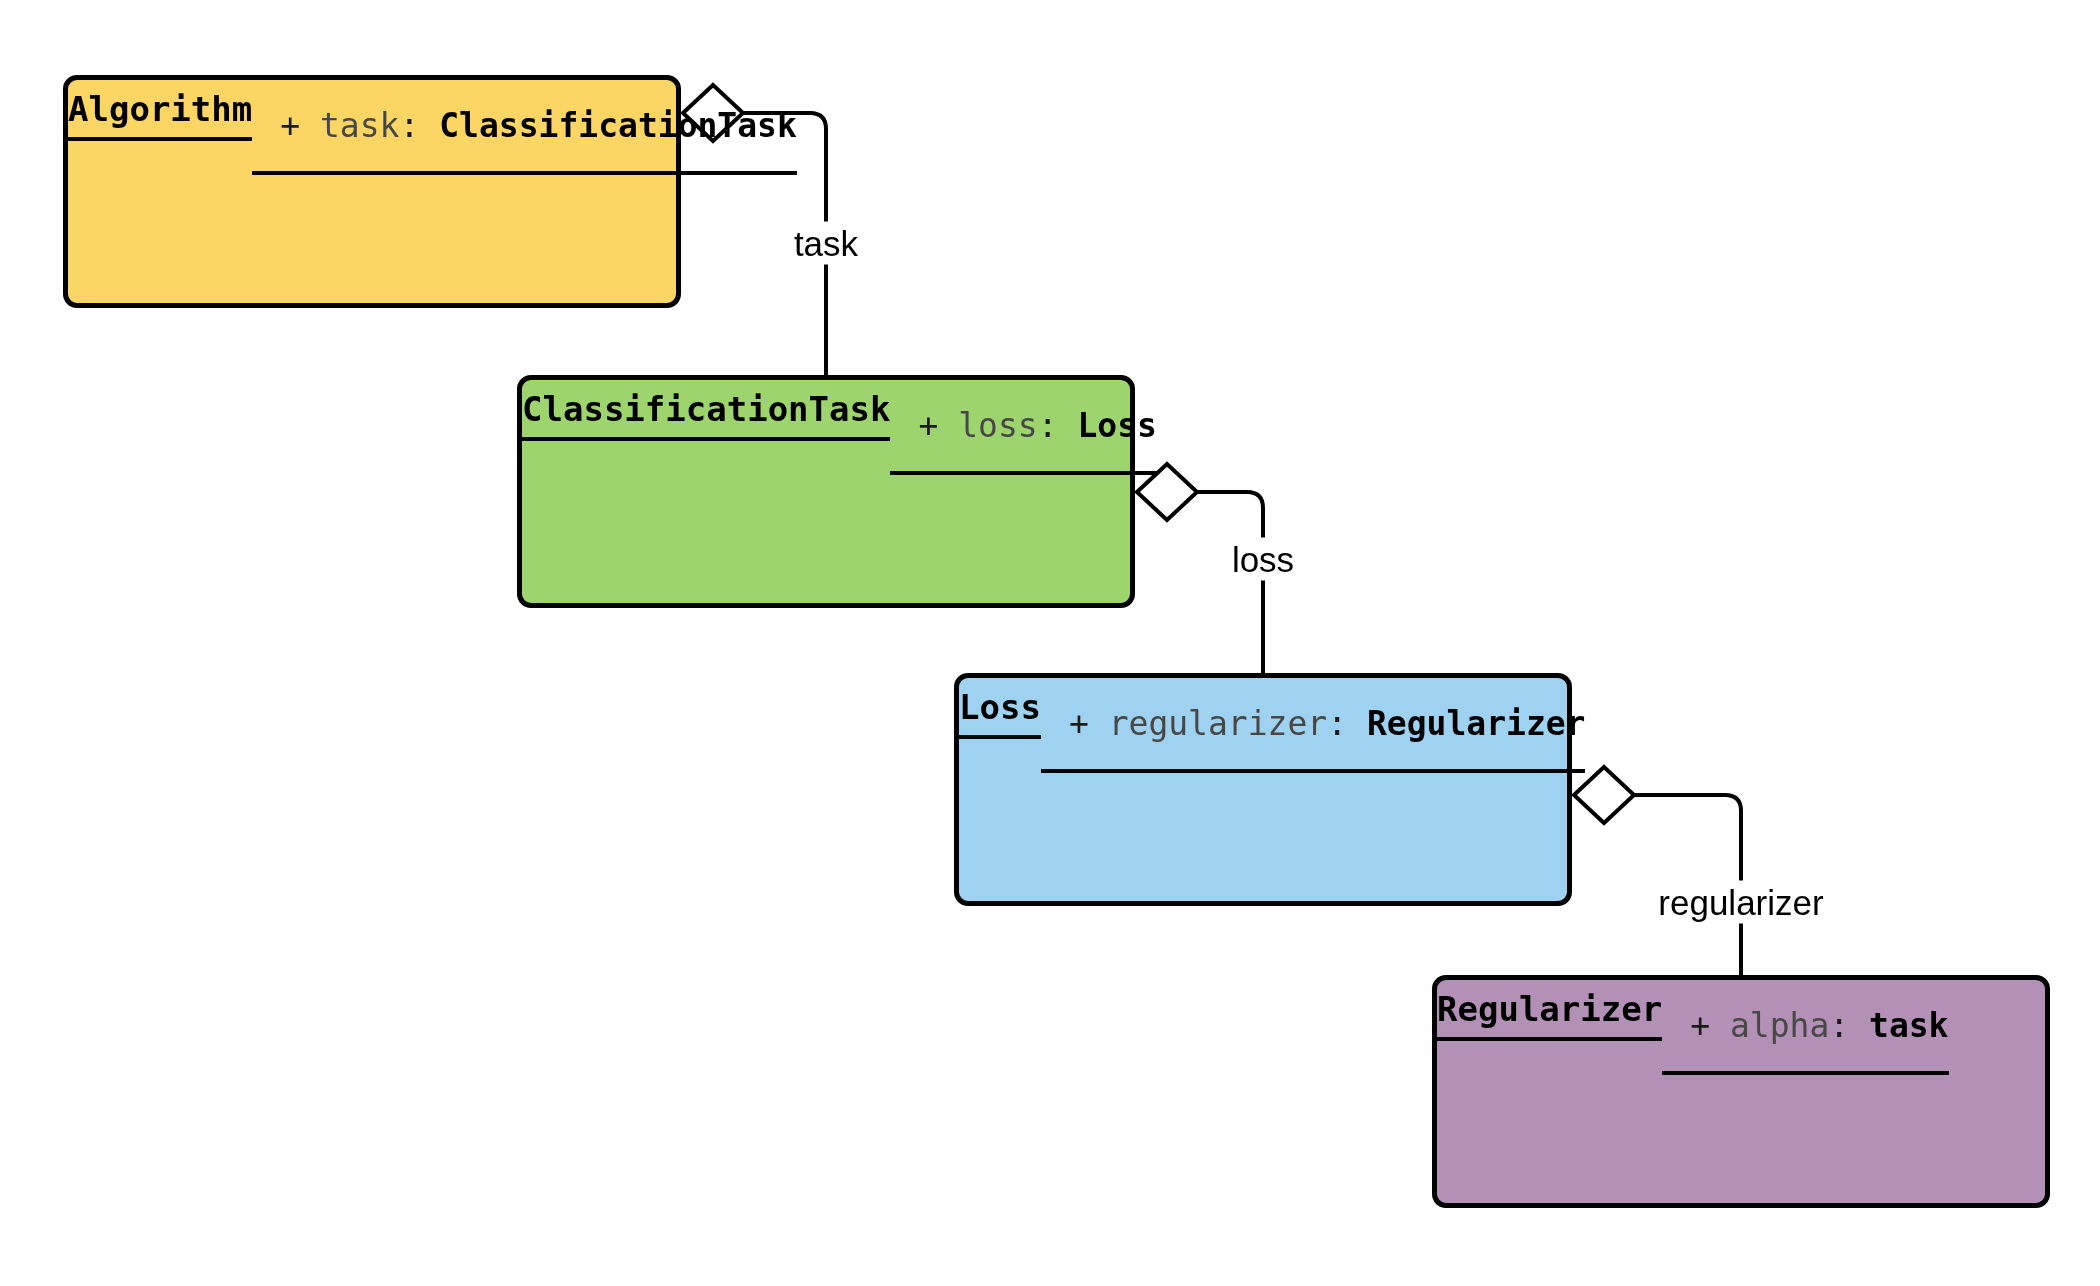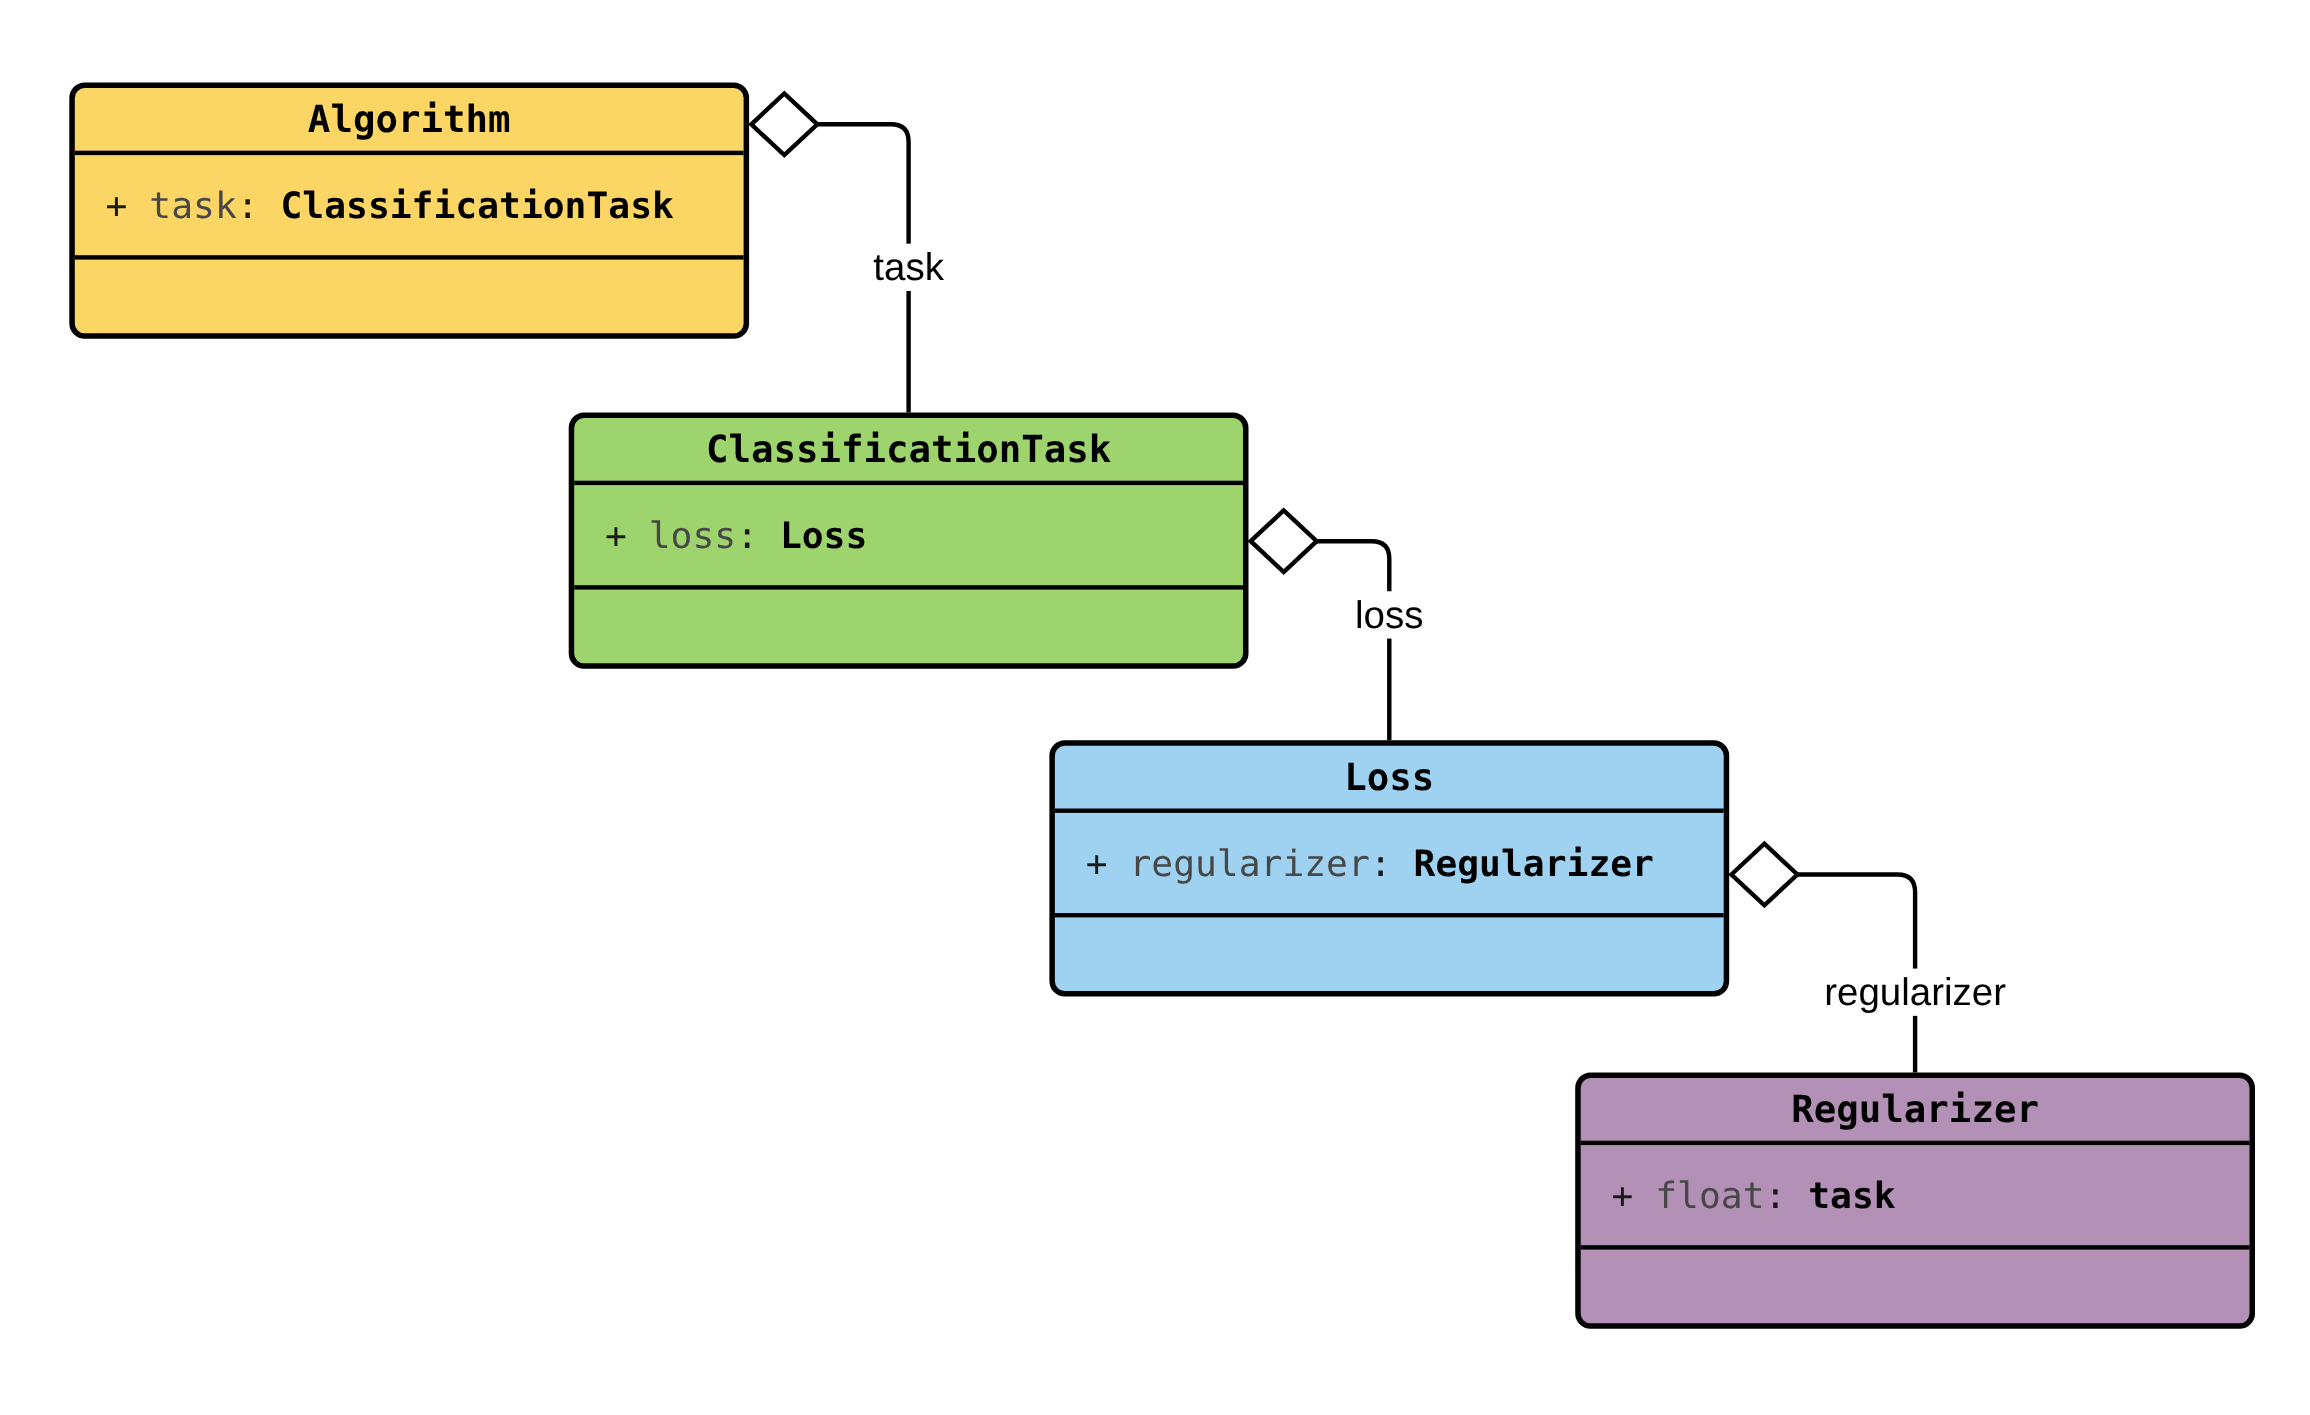--- a/index.html
+++ b/index.html
@@ -35,21 +35,21 @@
     stroke-linejoin: miter;
   }
   .uml-class {
     position: absolute;
     width: 618px;
     height: 233px;
     box-sizing: border-box;
     border: 5px solid #000000;
     border-radius: 14px;
     display: flex;
-    flex-direction: column;
+    flex-direction: row;
     z-index: 1;
   }
   .uml-title {
     box-sizing: border-box;
     height: 61px;
     border-bottom: 4px solid #000000;
     display: flex;
     align-items: center;
     justify-content: center;
     font-weight: bold;
@@ -136,21 +136,21 @@
     <div class="uml-title">Loss</div>
     <div class="uml-attrs">
       <span class="attr-vis">+ </span><span class="attr-name">regularizer</span><span class="attr-colon">: </span><span class="attr-type">Regularizer</span>
     </div>
     <div class="uml-empty"></div>
   </div>
 
   <div class="uml-class" id="box-regularizer" style="background-color: rgb(179, 145, 182);">
     <div class="uml-title">Regularizer</div>
     <div class="uml-attrs">
-      <span class="attr-vis">+ </span><span class="attr-name">float</span><span class="attr-colon">: </span><span class="attr-type">task</span>
+      <span class="attr-vis">+ </span><span class="attr-name">alpha</span><span class="attr-colon">: </span><span class="attr-type">task</span>
     </div>
     <div class="uml-empty"></div>
   </div>
 
   <span class="edge-label" id="label-task">task</span>
   <span class="edge-label" id="label-loss">loss</span>
   <span class="edge-label" id="label-regularizer">regularizer</span>
 
 </div>
 

